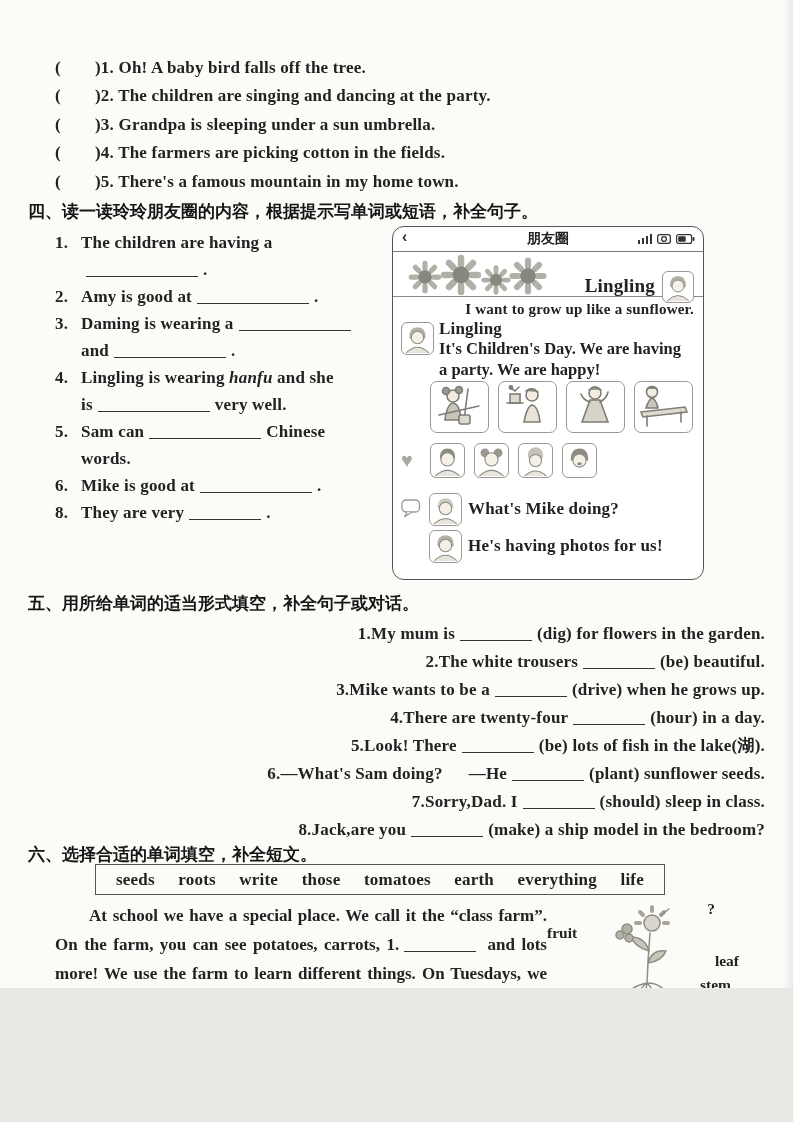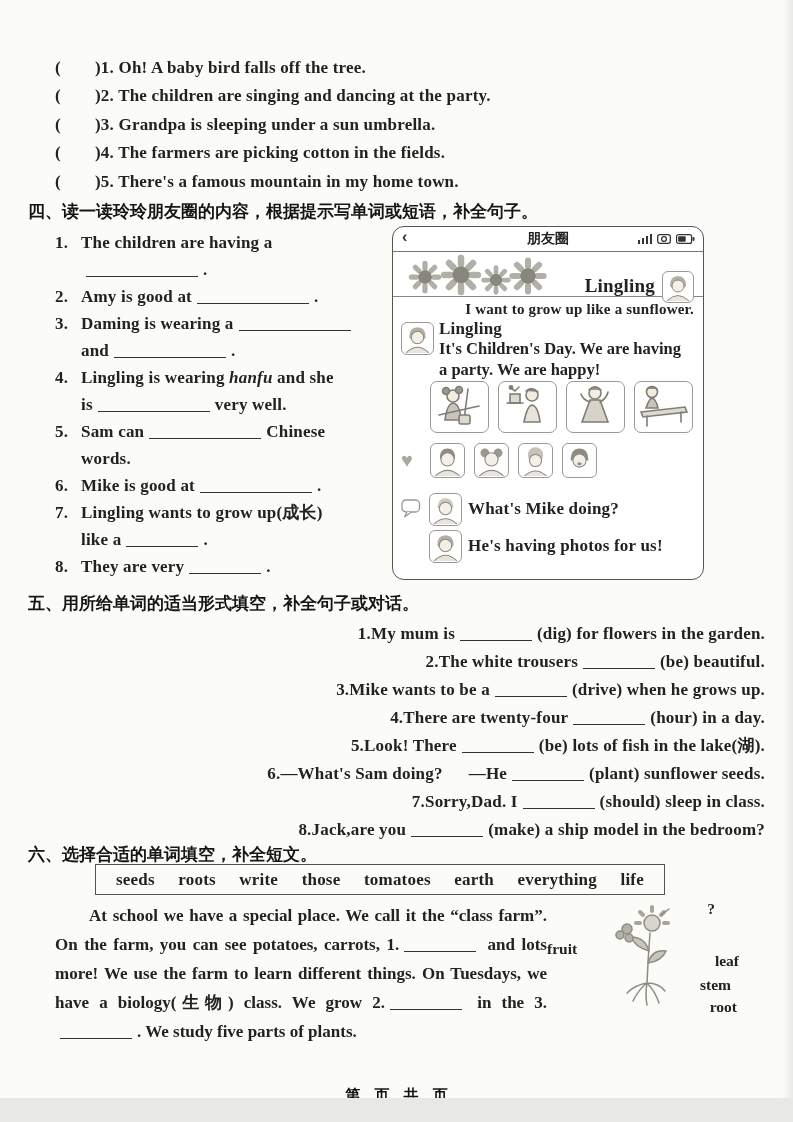--- a/index.html
+++ b/index.html
@@ -1,17 +1,17 @@
 <!DOCTYPE html>
 <html><head>
 <meta charset="utf-8">
 <style>
   html,body{margin:0;padding:0;}
   body{background:#e8e8e4;}
-  .page{position:relative;width:793px;height:1098px;margin:0 auto;background:#fbfbf8;
+  .page{position:relative;width:793px;height:988px;margin:0 auto;background:#fbfbf8;
         font-family:"Liberation Serif",serif;color:#222;overflow:hidden;}
   .page::after{content:"";position:absolute;top:0;right:0;width:10px;height:100%;
         background:linear-gradient(to right,rgba(0,0,0,0),rgba(0,0,0,.07));}
   
   .en{font-weight:700;font-size:17px;letter-spacing:.2px;}
   .cn-title{position:absolute;left:28px;font-family:"Liberation Sans","DejaVu Sans",sans-serif;
         font-weight:700;font-size:17px;color:#151515;}
   .blank{display:inline-block;border-bottom:1.5px solid #333;height:15px;
         vertical-align:-2px;margin:0 5px;}
   .bl{width:112px;} .bs{width:72px;}
@@ -57,21 +57,21 @@
   .gap2{display:inline-block;width:26px;}
   
   .s6-title{top:843px;}
   .wordbank{position:absolute;left:95px;top:864px;width:570px;height:31px;border:1.2px solid #555;
         display:flex;justify-content:space-between;align-items:center;padding:0 20px;box-sizing:border-box;text-align:center;}
   .passage{position:absolute;left:55px;top:901px;width:692px;font-weight:700;font-size:17px;
         line-height:29px;text-align:justify;text-indent:34px;}
   .plant{float:right;width:200px;height:112px;position:relative;text-indent:0;}
   .plant svg{position:absolute;left:48px;top:2px;}
   .plabel{position:absolute;font-size:15.5px;font-weight:700;line-height:1;}
-  .pl-q{right:32px;top:0;} .pl-fruit{left:0;top:24px;margin-top:16px;} .pl-leaf{right:8px;top:52px;}
+  .pl-q{right:32px;top:0;} .pl-fruit{left:0;top:24px;} .pl-leaf{right:8px;top:52px;}
   .pl-stem{right:16px;top:76px;} .pl-root{right:10px;top:98px;}
   
   .footer{position:absolute;left:0;right:0;top:1086px;text-align:center;
         font-family:"Liberation Sans","DejaVu Sans",sans-serif;font-size:15px;
         font-weight:700;word-spacing:10px;color:#111;}
 </style>
 </head>
 <body>
 
 <div class="page">
@@ -86,21 +86,20 @@
 
   <div class="cn-title s4-title">四、读一读玲玲朋友圈的内容，根据提示写单词或短语，补全句子。</div>
 
   <div class="s4col en">
     <div class="q"><span class="qn">1.</span><span>The children are having a</span><br><span class="blank bl"></span><span>.</span></div>
     <div class="q"><span class="qn">2.</span><span>Amy is good at</span><span class="blank bl"></span><span>.</span></div>
     <div class="q"><span class="qn">3.</span><span>Daming is wearing a</span><span class="blank bl"></span><br><span>and</span><span class="blank bl"></span><span>.</span></div>
     <div class="q"><span class="qn">4.</span><span>Lingling is wearing</span> <span class="italic">hanfu</span> <span>and she</span><br><span>is</span><span class="blank bl"></span><span>very well.</span></div>
     <div class="q"><span class="qn">5.</span><span>Sam can</span><span class="blank bl"></span><span>Chinese</span><br><span>words.</span></div>
     <div class="q"><span class="qn">6.</span><span>Mike is good at</span><span class="blank bl"></span><span>.</span></div>
-    <div class="q"><span class="qn">7.</span><span>Lingling wants to grow up(成长)</span><br><span>like a</span><span class="blank bs"></span><span>.</span></div>
     <div class="q"><span class="qn">8.</span><span>They are very</span><span class="blank bs"></span><span>.</span></div>
   </div>
 
   <div class="phone">
     <div class="ph-head">
       <span class="ph-back">‹</span>
       <span class="ph-title">朋友圈</span>
       <span class="ph-status">
         <span class="sigbars">
             <i style="height:4px"></i>

